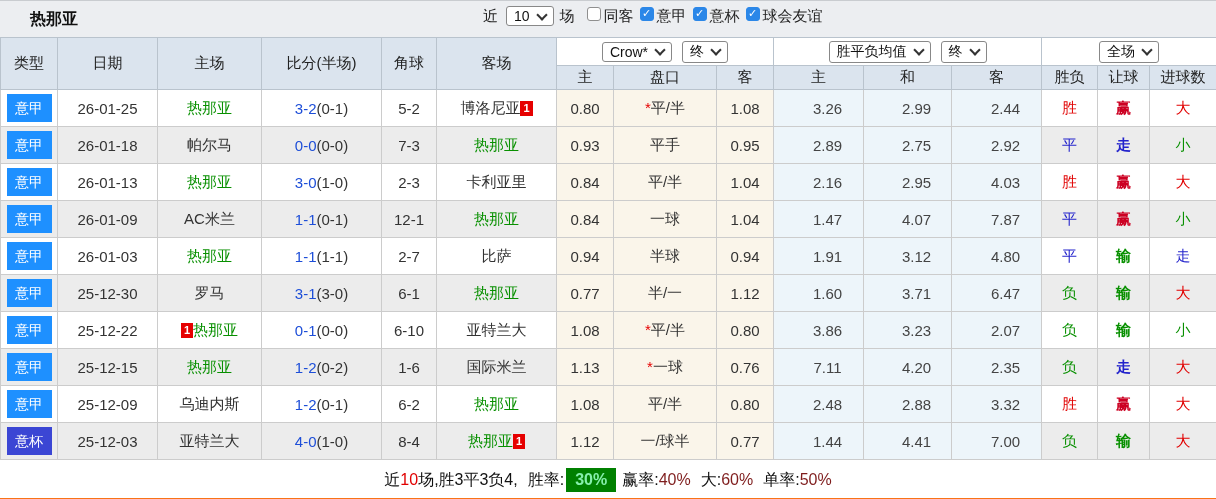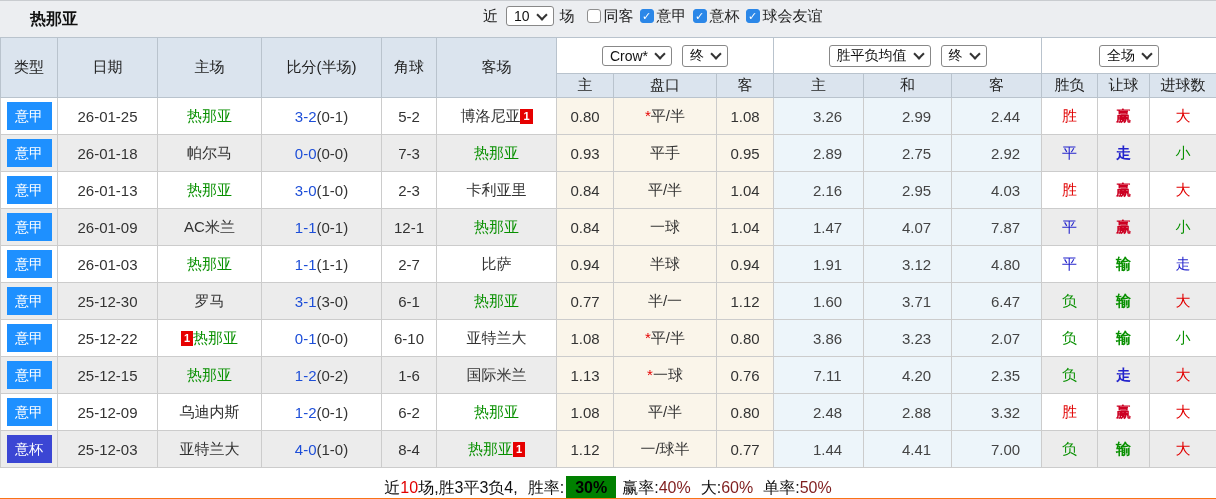--- a/index.html
+++ b/index.html
@@ -11,34 +11,34 @@
     box-sizing:border-box;position:relative;
   }
   
   .topbar{height:36px;background:#eceef1;position:relative;}
   .title{position:absolute;left:30px;top:8px;font-size:16px;font-weight:bold;color:#111;}
   .controls{position:absolute;left:483px;top:5px;display:flex;align-items:center;font-size:15px;color:#222;}
   .sel{display:inline-flex;align-items:center;background:#fff;border:1px solid #888;
        border-radius:3px;padding:1px 7px;font-size:14px;color:#111;cursor:pointer;white-space:nowrap;}
   .chev{width:6px;height:6px;border-right:2px solid #333;border-bottom:2px solid #333;
         transform:rotate(45deg);margin-left:8px;margin-top:-3px;display:inline-block;}
-  .fitem{display:inline-flex;align-items:center;margin-left:6px;}
+  .fitem{display:inline-flex;margin-left:6px;}
   .cb{width:14px;height:14px;border:1px solid #8f8f8f;border-radius:3px;background:#fff;
       display:inline-flex;align-items:center;justify-content:center;cursor:pointer;
       font-size:11px;line-height:1;color:transparent;margin-right:3px;box-sizing:border-box;}
   .cb[data-checked="true"]{background:#2b87e8;border-color:#2b87e8;color:#fff;}
   .cb[data-checked="true"]::after{content:"✓";font-weight:bold;}
   .ctl-gap{display:inline-block;width:8px;}
   .ctl-txt{margin:0 6px 0 6px;}
   
   table{width:1216px;border-collapse:collapse;table-layout:fixed;font-size:15px;}
   th,td{box-sizing:border-box;overflow:hidden;white-space:nowrap;}
   thead th{background:#dbe4ee;border:1px solid #b9c3cd;font-weight:normal;color:#222;
            text-align:center;font-size:15px;}
-  thead th.gsel{background:#fff;height:36px;padding:2px 0;}
+  thead th.gsel{background:#fff;height:28px;padding:2px 0;}
   thead tr.subhead th{height:24px;padding:1px 0;}
   .selwrap{display:flex;align-items:center;justify-content:center;gap:10px;}
   tbody td{border:1px solid #ccc;text-align:center;height:37px;padding:0;color:#333;}
   tbody tr:nth-child(even) td.p{background:#ececec;}
   td.bg-cream{background:#faf5ea;}
   td.bg-blue{background:#edf5fa;color:#444;padding-left:18px;}
   .lg{display:inline-block;min-width:45px;line-height:28px;color:#fff;font-size:14px;
       background:#1e90ff;}
   .lg[data-lg="cup"]{background:#3b46d4;}
   [data-c="red"]{color:#e10000;}
@@ -50,21 +50,21 @@
   .star:empty{display:none;}
   .tbadge{background:#e60000;color:#fff;font-size:11px;font-weight:bold;display:inline-block;
           line-height:15px;padding:0 3px;vertical-align:1px;}
   .tbadge:empty{display:none;}
   td.col-r2 span{font-weight:bold;}
   
   .summary{height:40px;display:flex;align-items:center;justify-content:center;
            font-size:16px;color:#111;background:#fff;}
   .summary .red{color:#e10000;}
   .summary .blue{color:#7f1d1d;}
-  .badge-green{background:#008000;color:#000000;font-weight:bold;padding:3px 9px;margin:0 6px 0 2px;}
+  .badge-green{background:#008000;color:#86efac;font-weight:bold;padding:3px 9px;margin:0 6px 0 2px;}
   .sgap{display:inline-block;width:10px;}
 </style>
 </head>
 <body>
 
 <div class="page">
 
   <div class="topbar">
     <span class="title">热那亚</span>
     <span class="controls">

